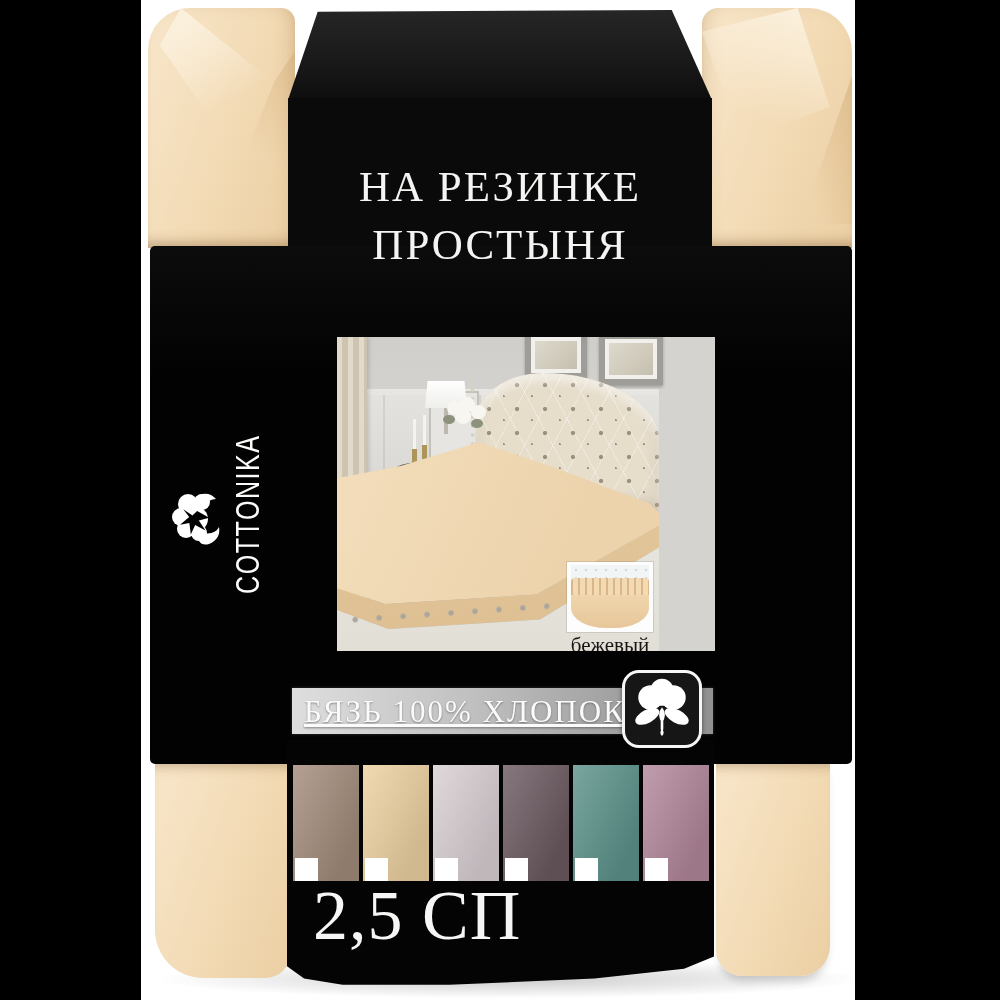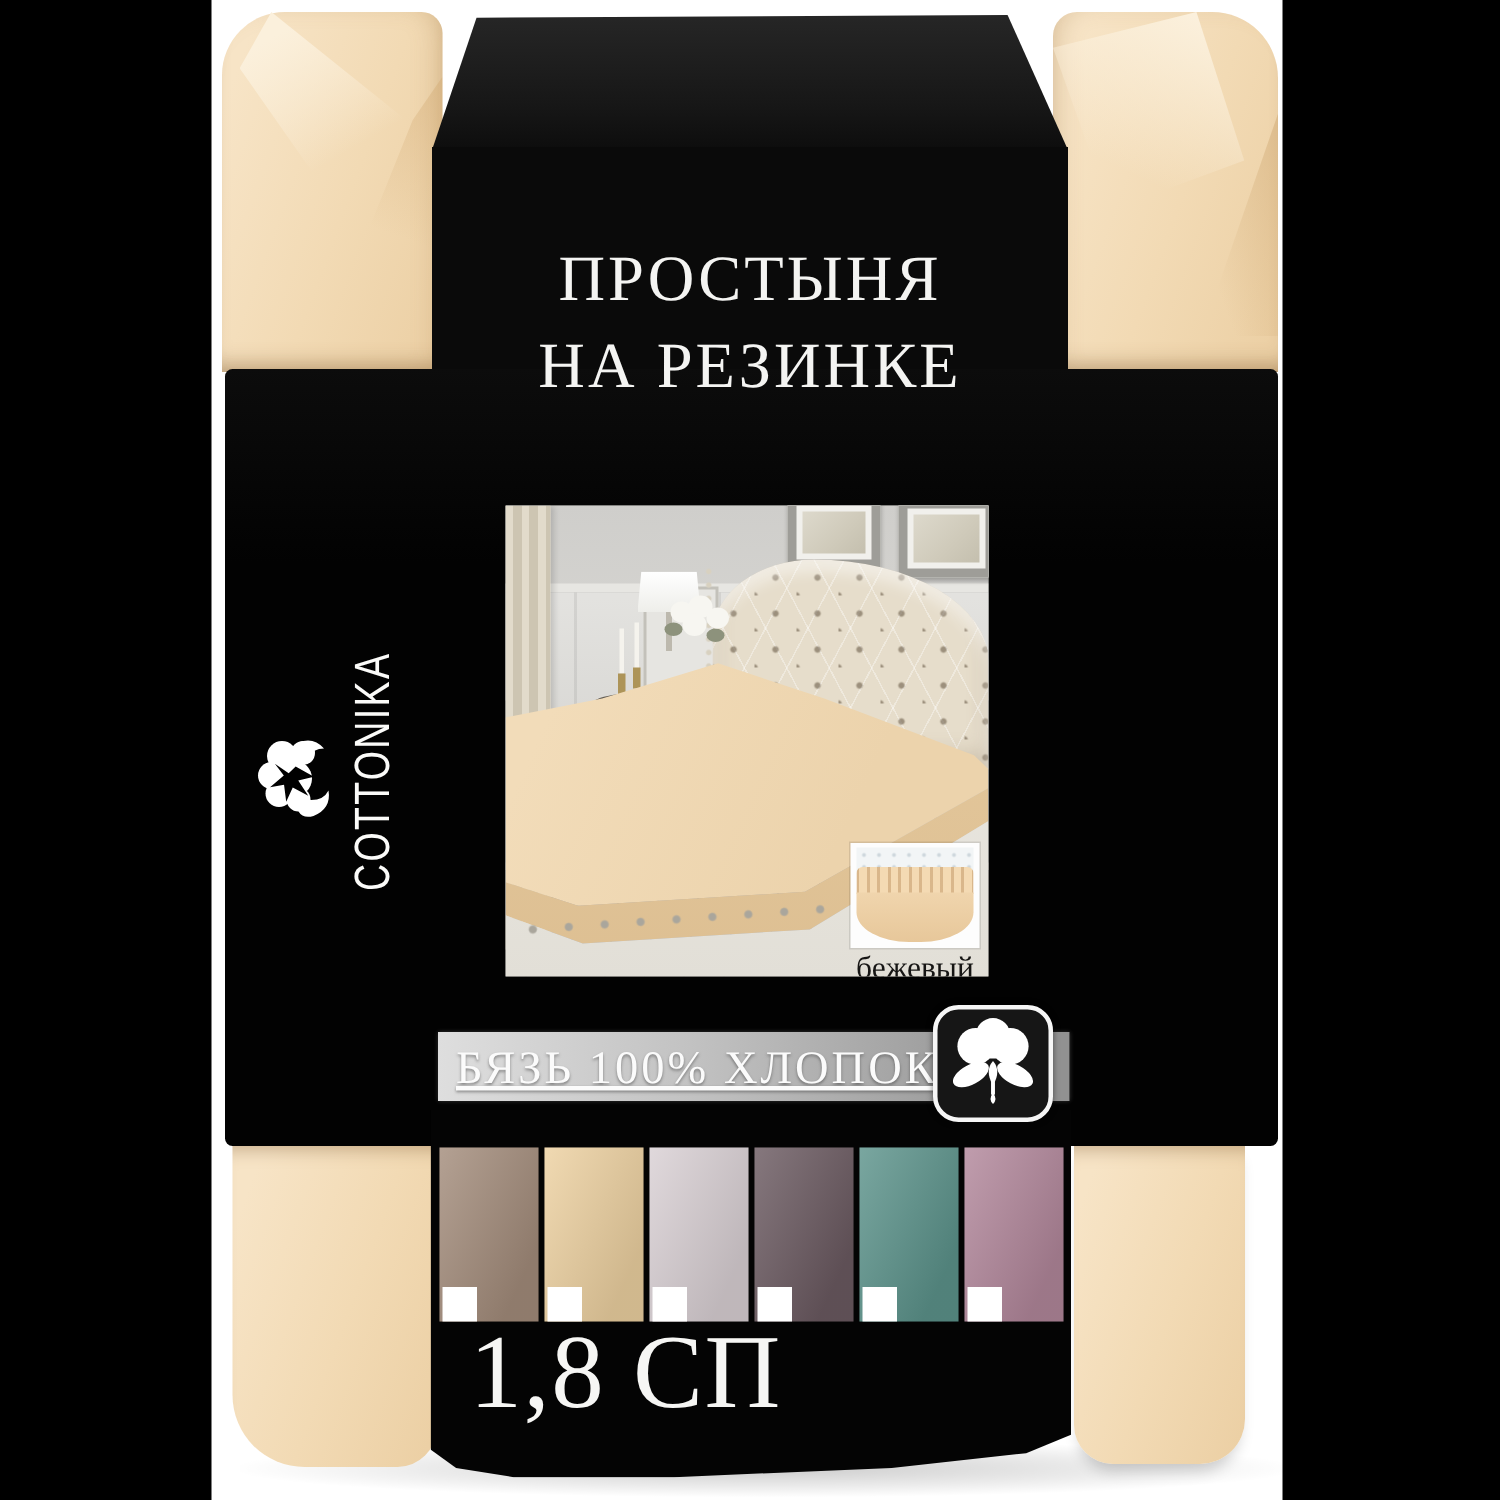--- a/index.html
+++ b/index.html
@@ -53,21 +53,21 @@
   .title{left:288px;top:158px;width:424px;text-align:center;color:#f4f4f2;
     font-size:43px;line-height:58px;letter-spacing:2px;}
 
   
   .brand-text{left:229px;top:594px;transform-origin:0 0;transform:rotate(-90deg) scaleX(0.76);
     font-family:"Liberation Sans",sans-serif;font-size:33px;letter-spacing:2px;color:#fbfbf9;
     white-space:nowrap;}
   .brand-icon{left:169px;top:489px;width:56px;height:60px;}
 
   
-  .photo{left:337px;top:337px;width:322px;height:314px;background:#d4d3d0;overflow:hidden;}
+  .photo{left:337px;top:337px;width:378px;height:314px;background:#d4d3d0;overflow:hidden;}
   .ph-wall{position:absolute;left:0;top:0;width:322px;height:130px;
     background:linear-gradient(180deg,#cfcecb,#d8d7d3);}
   .ph-rail{position:absolute;left:0;top:52px;width:322px;height:6px;background:#e7e6e2;
     box-shadow:0 1px 1px rgba(0,0,0,.15);}
   .ph-wainscot{position:absolute;left:0;top:58px;width:322px;height:185px;background:#dad9d5;
     background-image:repeating-linear-gradient(90deg,rgba(0,0,0,0) 0 46px,rgba(0,0,0,.07) 46px 48px),
                      linear-gradient(180deg,rgba(255,255,255,.25),rgba(0,0,0,.05));}
   .ph-frame{position:absolute;background:#f1f0ec;border:6px solid #9e9d98;box-shadow:0 2px 3px rgba(0,0,0,.25);}
   .ph-frame .art{position:absolute;left:4px;top:4px;right:4px;bottom:4px;
     background:linear-gradient(135deg,#ddd9cc,#cfcaba 60%,#c4bfae);}
@@ -177,26 +177,26 @@
       </div>
     <div class="swatch" style="left: 216px; background: rgb(107, 90, 97);">
         <div class="win"></div>
       </div>
     <div class="swatch" style="left: 286px; background: rgb(92, 147, 139);">
         <div class="win"></div>
       </div>
     <div class="swatch" style="left: 356px; background: rgb(178, 135, 155);">
         <div class="win"></div>
       </div>
-    <div class="size-label">1,8 СП</div>
+    <div class="size-label">2,5 СП</div>
   </div>
 
   <div class="abs title">
+    <div>НА РЕЗИНКЕ</div>
     <div>ПРОСТЫНЯ</div>
-    <div>НА РЕЗИНКЕ</div>
   </div>
 
   <svg class="abs brand-icon" viewBox="0 0 56 60">
     <g fill="#ffffff">
       <circle cx="19" cy="15" r="10"></circle>
         <circle cx="33" cy="13" r="8"></circle>
       <circle cx="12" cy="28" r="9"></circle>
         <circle cx="27" cy="30" r="12"></circle>
       <circle cx="17" cy="40" r="9"></circle>
         <circle cx="30" cy="44" r="8"></circle>

